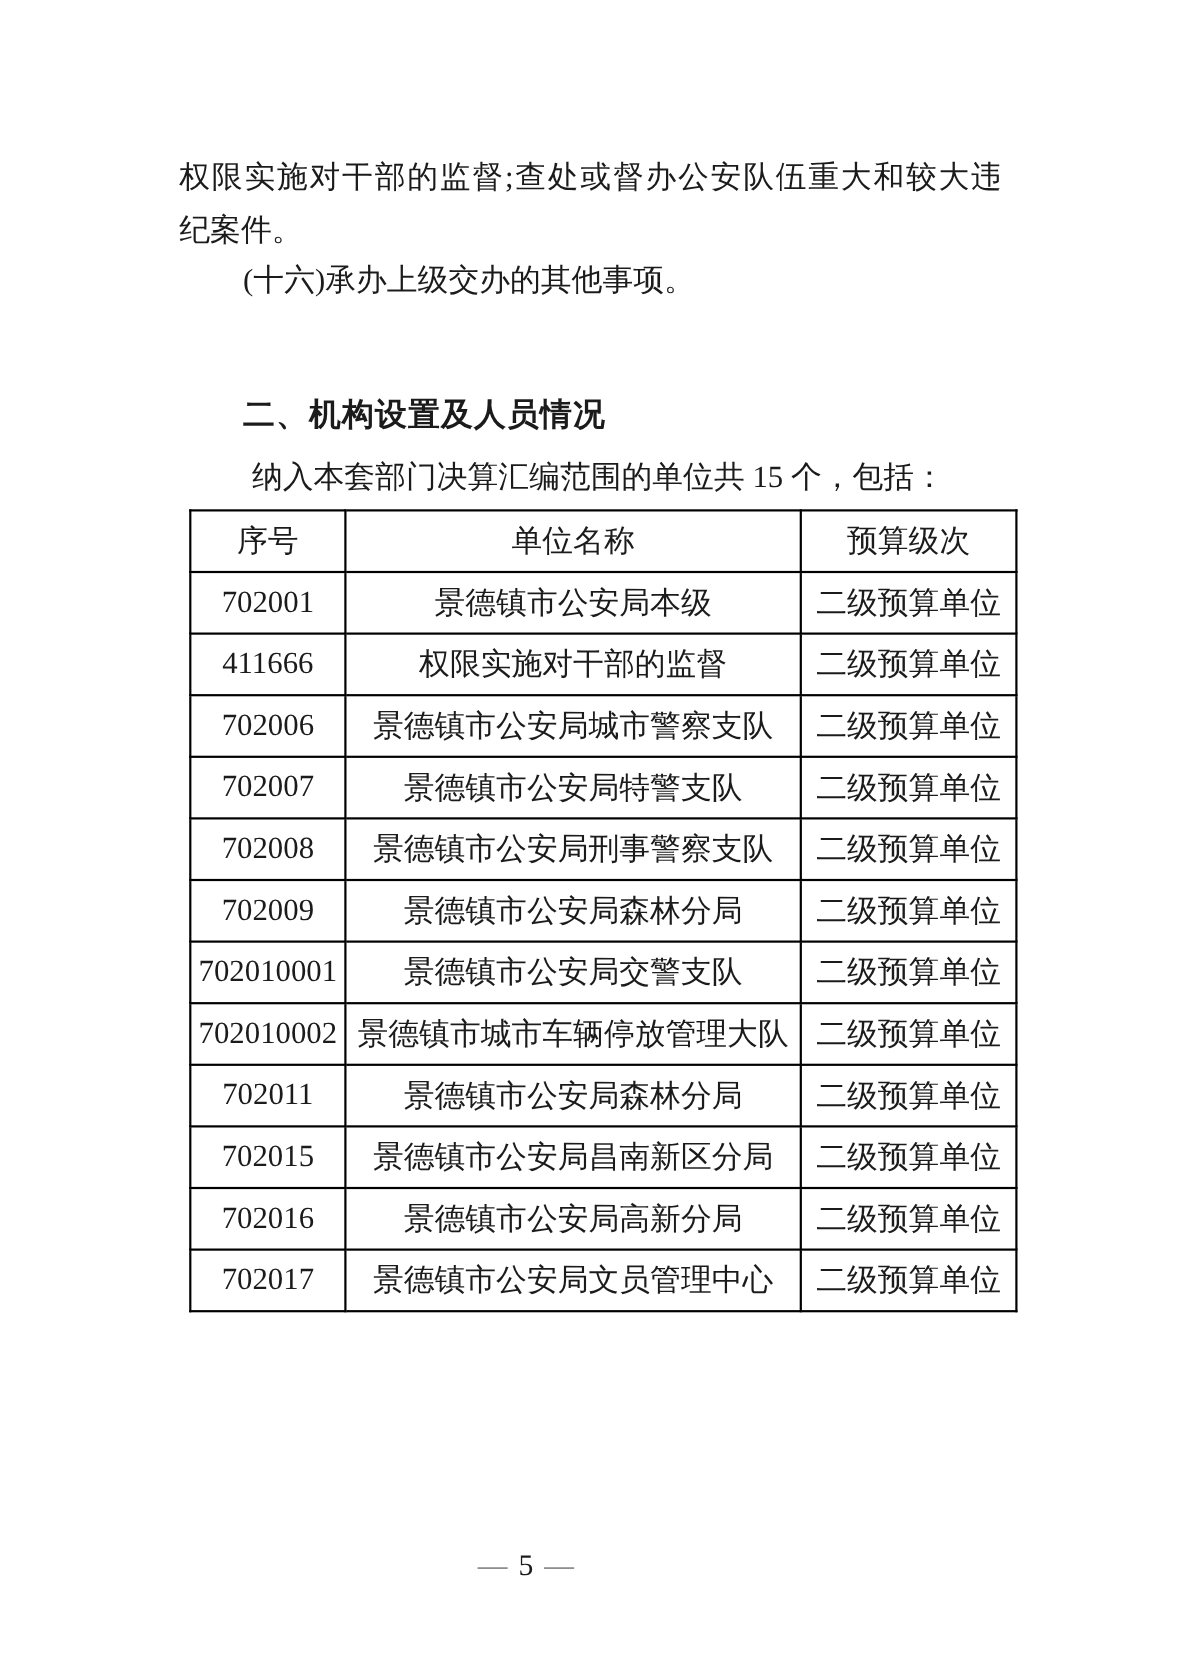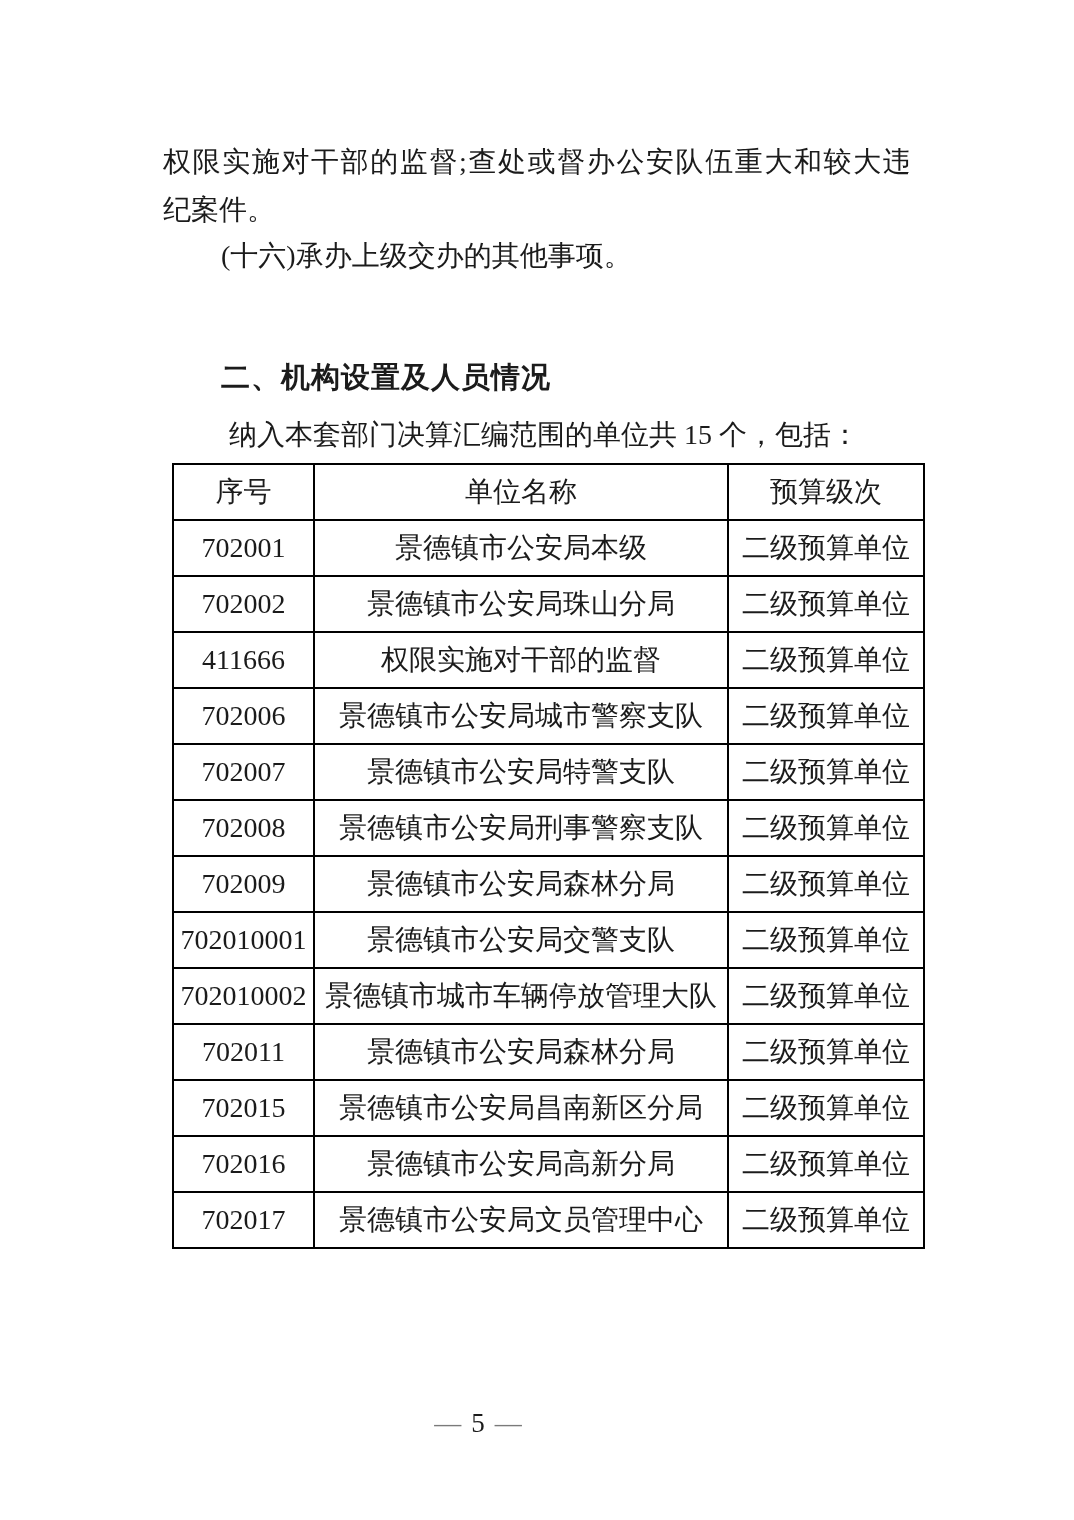--- a/index.html
+++ b/index.html
@@ -115,25 +115,20 @@
         <th>预算级次</th>
       </tr>
     </thead>
     <tbody>
         <tr>
           <td>702001</td>
           <td>景德镇市公安局本级</td>
           <td>二级预算单位</td>
         </tr>
         <tr>
-          <td>702002</td>
-          <td>景德镇市公安局珠山分局</td>
-          <td>二级预算单位</td>
-        </tr>
-        <tr>
           <td>411666</td>
           <td>权限实施对干部的监督</td>
           <td>二级预算单位</td>
         </tr>
         <tr>
           <td>702006</td>
           <td>景德镇市公安局城市警察支队</td>
           <td>二级预算单位</td>
         </tr>
         <tr>

